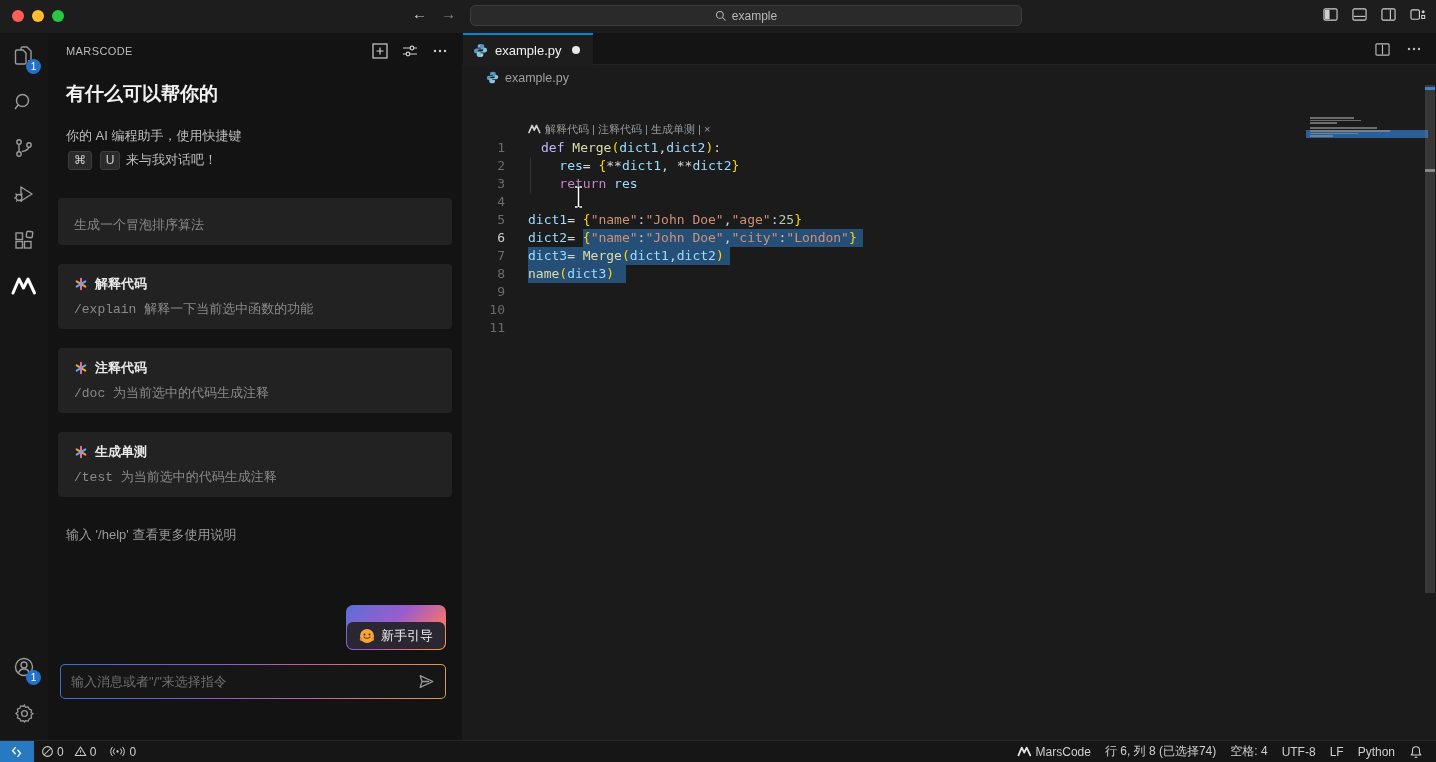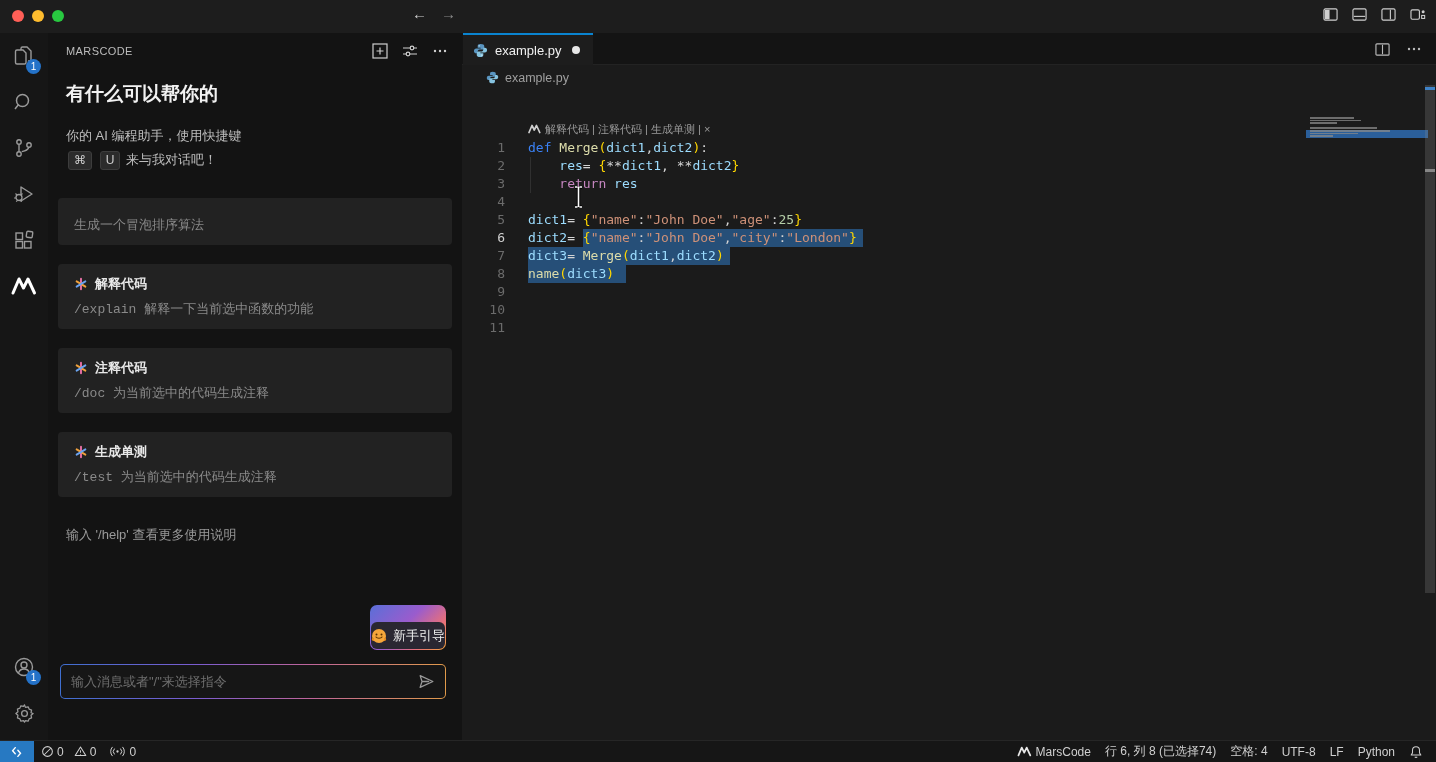--- a/index.html
+++ b/index.html
@@ -33,21 +33,21 @@
   #greeting { padding:12px 18px 0 18px; font-size:19px; font-weight:bold; color:#f2f2f2; line-height:28px; }
   #subtitle { padding:16px 18px 0 18px; font-size:13px; color:#bdbdbd; line-height:24px; }
   kbd { display:inline-block; background:#2b2b2b; border:1px solid #3d3d3d; border-radius:3px;
     padding:0 5px; font-size:12px; color:#cfcfcf; font-family:inherit; line-height:17px; margin:0 2px; }
   .card { margin:0 10px 19px 10px; background:#222222; border-radius:4px; padding:11px 16px; cursor:pointer; }
   #cards { margin-top:26px; }
   .card-title { display:flex; align-items:center; gap:7px; font-size:13px; font-weight:bold; color:#e8e8e8; }
   .card-desc { margin-top:7px; font-size:13px; color:#8a8a8a;font-family:Liberation Mono, monospace; }
   #help-text { padding:10px 18px; font-size:13px; color:#9a9a9a; }
   #guide-btn-wrap { position:absolute; right:16px; bottom:90px; background:linear-gradient(135deg,#5a6fd8,#9a5ccd 45%,#e8707a 75%,#f0a13c); padding:1px; border-radius:7px; cursor:pointer; }
-  #guide-btn { background:#2a2732; border-radius:6px; height:27px; display:flex; align-items:center; gap:6px; padding:0 0; font-size:13px; color:#f0f0f0;margin-top:16px; }
+  #guide-btn { background:#2a2732; border-radius:6px; height:27px; display:flex; align-items:center; gap:6px; padding:0 12px; font-size:13px; color:#f0f0f0;margin-top:16px; }
   #chat-input-wrap { position:absolute; left:12px; right:16px; bottom:41px; padding:1px; border-radius:5px;
     background:linear-gradient(90deg,#3f6fd0,#7a5cd0 35%,#c0659a 65%,#e09a4a); }
   #chat-input { background:#161616; border-radius:4px; height:33px; display:flex; align-items:center; padding:0 10px; }
   #chat-input input { flex:1; background:transparent; border:none; outline:none; color:#ddd; font-size:13px; font-family:inherit; }
   #chat-input input::placeholder { color:#6e6e6e; }
 
   
   #editor { position:absolute; left:462px; top:33px; width:974px; height:707px; background:#1b1b1b; }
   #tabbar { position:absolute; left:0; top:0; width:974px; height:32px; background:#141414; border-bottom:1px solid #232323; }
   #tab-active { position:absolute; left:1px; top:0; width:130px; height:32px; background:#1d1d1d;
@@ -60,21 +60,21 @@
   #code-area { position:absolute; left:0; top:56px; width:974px; bottom:0; font-family:"DejaVu Sans Mono","Liberation Mono",monospace; font-size:13px; }
   #codelens { position:absolute; left:66px; top:32px; height:16px; display:flex; align-items:center; gap:4px; font-size:11px; color:#9a9a9a; font-family:"Liberation Sans",sans-serif; cursor:pointer; }
   #gutter { position:absolute; left:0; top:50px; width:66px; text-align:right; }
   .ln { height:18px; line-height:18px; padding-right:23px; color:#6b6b6b; }
   .ln.active { color:#cfcfcf; }
   #code-lines { position:absolute; left:66px; top:50px; right:130px; }
   .code-row { position:relative; height:18px; line-height:18px; white-space:pre; }
   .sel { position:absolute; top:0; height:18px; background:#264f78; }
   .guide { position:absolute; left:2px; top:0; height:18px; border-left:1px solid #303030; }
   .code-row span { position:relative; }
-  .tk-kw{color:#3b82f6;} .tk-fn{color:#dcdcaa;} .tk-var{color:#9cdcfe;} .tk-str{color:#ce9178;}
+  .tk-kw{color:#c4b5fd;margin-left:13px;} .tk-fn{color:#dcdcaa;} .tk-var{color:#9cdcfe;} .tk-str{color:#ce9178;}
   .tk-num{color:#b5cea8;} .tk-ctrl{color:#c586c0;} .tk-pl{color:#d4d4d4;} .tk-b1{color:#ffd700;}
 
   #minimap { position:absolute; right:12px; top:28px; width:114px; height:200px; }
   .mm-line { height:2.6px; }
   .mm-bar { height:1.8px; background:#8a8a8a; opacity:.75; }
   #mm-selband { position:absolute; left:-4px; width:122px; background:#2e6bb0; opacity:.85; }
   #scrollbar { position:absolute; right:0; top:0; width:12px; height:707px; }
   #scroll-slider { position:absolute; left:1px; top:52px; width:10px; height:508px; background:rgba(140,140,140,.25); }
   #ovr-sel { position:absolute; left:1px; top:54px; width:10px; height:3px; background:#3f83c8; }
   #ovr-cur { position:absolute; left:1px; top:136px; width:10px; height:3px; background:rgba(230,230,230,.45); }
@@ -93,20 +93,27 @@
 </head>
 <body>
 
 <div id="titlebar">
   <div class="traffic" style="left:12px; background:#ff5f57;"></div>
   <div class="traffic" style="left:32px; background:#febc2e;"></div>
   <div class="traffic" style="left:52px; background:#28c840;"></div>
   <div id="nav-arrows">
     <span>←</span>
     <span class="fwd">→</span>
+  </div>
+  <div id="cmd-center">
+    <svg width="12" height="12" viewBox="0 0 16 16">
+        <circle cx="6.5" cy="6.5" r="4.5" fill="none" stroke="#b8b8b8" stroke-width="1.4"></circle>
+        <path d="M10 10l4 4" stroke="#b8b8b8" stroke-width="1.4"></path>
+      </svg>
+    <span>example</span>
   </div>
   <div id="layout-icons">
     <svg width="15" height="15" viewBox="0 0 16 16">
         <rect x="1" y="2" width="14" height="12" rx="1.5" fill="none" stroke="#cfcfcf" stroke-width="1.2"></rect>
         <rect x="2" y="3" width="5" height="10" fill="#cfcfcf"></rect>
       </svg>
     <svg width="15" height="15" viewBox="0 0 16 16">
         <rect x="1" y="2" width="14" height="12" rx="1.5" fill="none" stroke="#cfcfcf" stroke-width="1.2"></rect>
         <path d="M2 10h12" stroke="#cfcfcf" stroke-width="1.2"></path>
       </svg>

